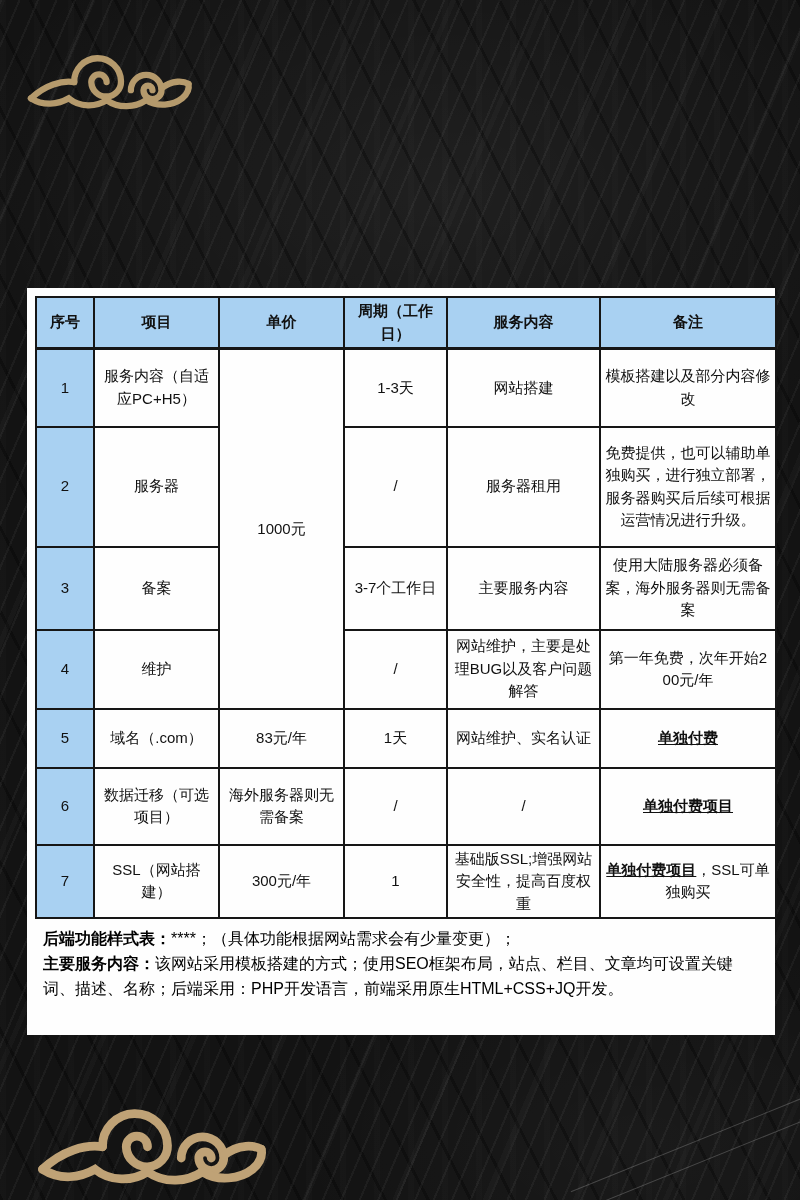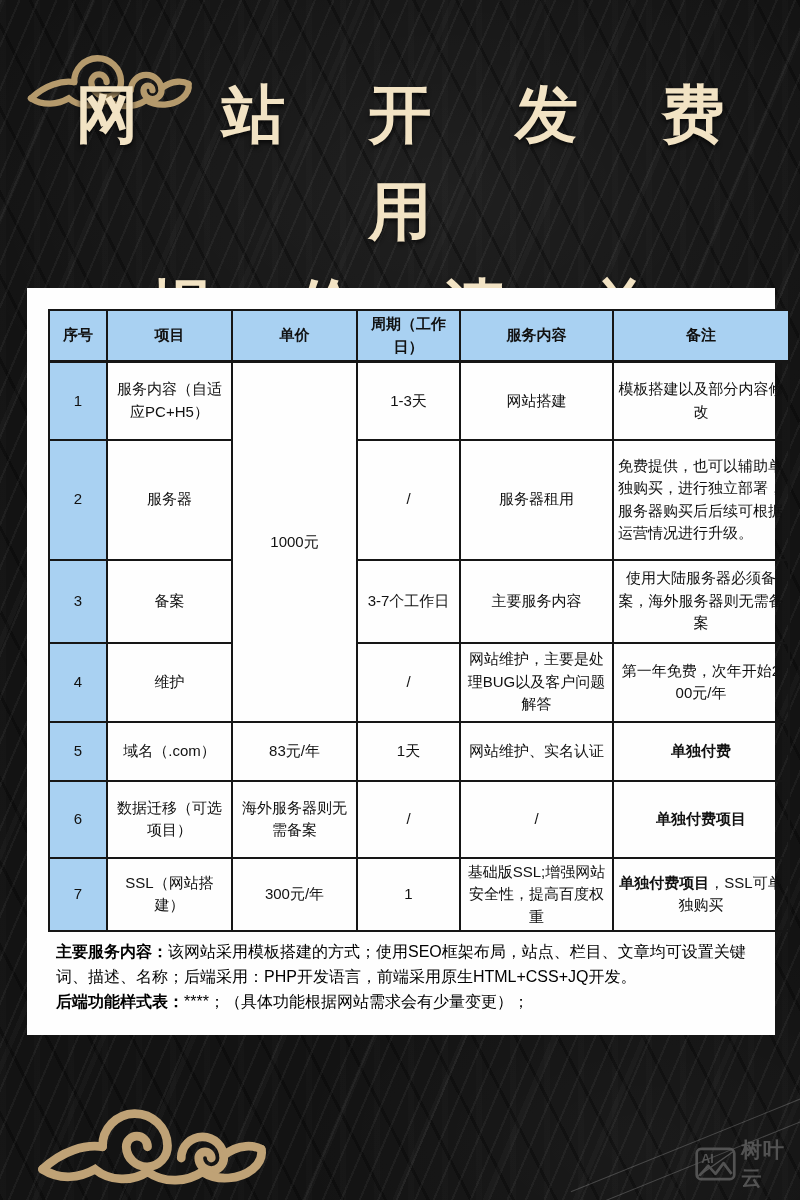--- a/index.html
+++ b/index.html
@@ -33,31 +33,31 @@
   .title{ position:absolute; top:66px; left:0; right:0; text-align:center; z-index:2; }
   .title-line{
     font-size:63px; font-weight:900; color:#f2e3c4; line-height:97px;
     letter-spacing:33px; padding-left:33px;
     text-shadow:0 3px 4px rgba(0,0,0,0.65);
   }
 
   
   .panel{
     position:absolute; left:27px; top:288px; width:748px; height:747px;
-    background:#fefefe; padding:21px; z-index:2;
+    background:#fefefe; padding:8px; z-index:2;
   }
   table{ border-collapse:collapse; width:740px; table-layout:fixed; color:#111; }
   th,td{
     border:2px solid #161616; text-align:center; vertical-align:middle;
     padding:2px 4px; font-size:15px; line-height:1.5; word-break:break-all;
   }
   thead th{ background:#a9d1f2; font-weight:bold; height:50px; border-bottom-width:3px; }
   td.no{ background:#a9d1f2; }
-  td.left{ text-align:left; }
-  td.bold, .bold{ font-weight:bold; }
+  td.left{ text-align:center; }
+  td.bold, .bold{ font-weight:bold;text-decoration:underline; }
 
   .notes{ padding:7px 8px 0 8px; font-size:16px; line-height:25px; color:#000; text-align:left; }
   .notes p{ margin:0; word-break:break-all; }
   .notes b{ font-weight:bold; }
 
   
   .watermark{ position:absolute; left:694px; top:1136px; display:flex; align-items:center; z-index:3; opacity:0.85; }
   .wm-icon{ width:48px; height:40px; }
   .wm-text{ color:#5d5d5d; font-size:21px; font-weight:bold; letter-spacing:1px; margin-left:4px; }
 
@@ -72,24 +72,20 @@
   <div class="texture"></div>
 
   <svg class="cloud cloud-top" viewBox="0 0 200 120">
     <path d="M 10,97 C 26,82 44,77 58,79"></path>
     <path d="M 58,79 a 26,26 0 1 1 52,-1 a 16,16 0 1 1 -33,1 a 8,8 0 1 1 17,0"></path>
     <path d="M 121,88 a 17,17 0 1 1 34,0 a 10,10 0 1 1 -20,0 a 5,5 0 1 1 10,0"></path>
     <path d="M 155,86 C 167,76 180,78 185,81"></path>
     <path d="M 10,97 C 24,106 40,104 52,97 C 64,107 82,107 94,99 C 108,109 126,107 138,99 C 150,107 168,105 178,97 C 184,92 186,86 185,81"></path>
   </svg>
 
-  <div class="title">
-    <div class="title-line">网 站 开 发 费 用</div>
-    <div class="title-line">报 价 清 单</div>
-  </div>
 
   <div class="panel">
     <table>
       <colgroup>
         <col style="width:58px">
           <col style="width:125px">
           <col style="width:125px">
         <col style="width:103px">
           <col style="width:153px">
           <col style="width:176px">
@@ -155,38 +151,29 @@
           <td>SSL（网站搭建）</td>
           <td>300元/年</td>
           <td>1</td>
           <td>基础版SSL;增强网站安全性，提高百度权重</td>
           <td><b class="bold">单独付费项目</b><span>，SSL可单独购买</span></td>
         </tr>
       </tbody>
     </table>
 
     <div class="notes">
+      <p><b>后端功能样式表：</b><span>****；（具体功能根据网站需求会有少量变更）；</span></p>
       <p><b>主要服务内容：</b><span>该网站采用模板搭建的方式；使用SEO框架布局，站点、栏目、文章均可设置关键词、描述、名称；后端采用：PHP开发语言，前端采用原生HTML+CSS+JQ开发。</span></p>
-      <p><b>后端功能样式表：</b><span>****；（具体功能根据网站需求会有少量变更）；</span></p>
     </div>
   </div>
 
   <svg class="cloud cloud-bottom" viewBox="0 0 200 120">
     <path d="M 10,97 C 26,82 44,77 58,79"></path>
     <path d="M 58,79 a 26,26 0 1 1 52,-1 a 16,16 0 1 1 -33,1 a 8,8 0 1 1 17,0"></path>
     <path d="M 121,88 a 17,17 0 1 1 34,0 a 10,10 0 1 1 -20,0 a 5,5 0 1 1 10,0"></path>
     <path d="M 155,86 C 167,76 180,78 185,81"></path>
     <path d="M 10,97 C 24,106 40,104 52,97 C 64,107 82,107 94,99 C 108,109 126,107 138,99 C 150,107 168,105 178,97 C 184,92 186,86 185,81"></path>
   </svg>
 
   <div class="scratch scratch-1"></div>
   <div class="scratch scratch-2"></div>
 
-  <div class="watermark">
-    <svg class="wm-icon" viewBox="0 0 48 40">
-      <rect x="3" y="3" width="42" height="34" rx="5" fill="none" stroke="#5d5d5d" stroke-width="3"></rect>
-      <text x="8" y="19" font-size="14" font-weight="bold" fill="#5d5d5d" font-family="Liberation Sans, sans-serif">AI</text>
-      <path d="M6,33 L16,22 L24,31 L33,19 L42,31" fill="none" stroke="#5d5d5d" stroke-width="3" stroke-linejoin="round"></path>
-      <path d="M4,34 L44,6" fill="none" stroke="#5d5d5d" stroke-width="1.5"></path>
-    </svg>
-    <span class="wm-text">树叶云</span>
-  </div>
 </div>
 
 </body></html>

